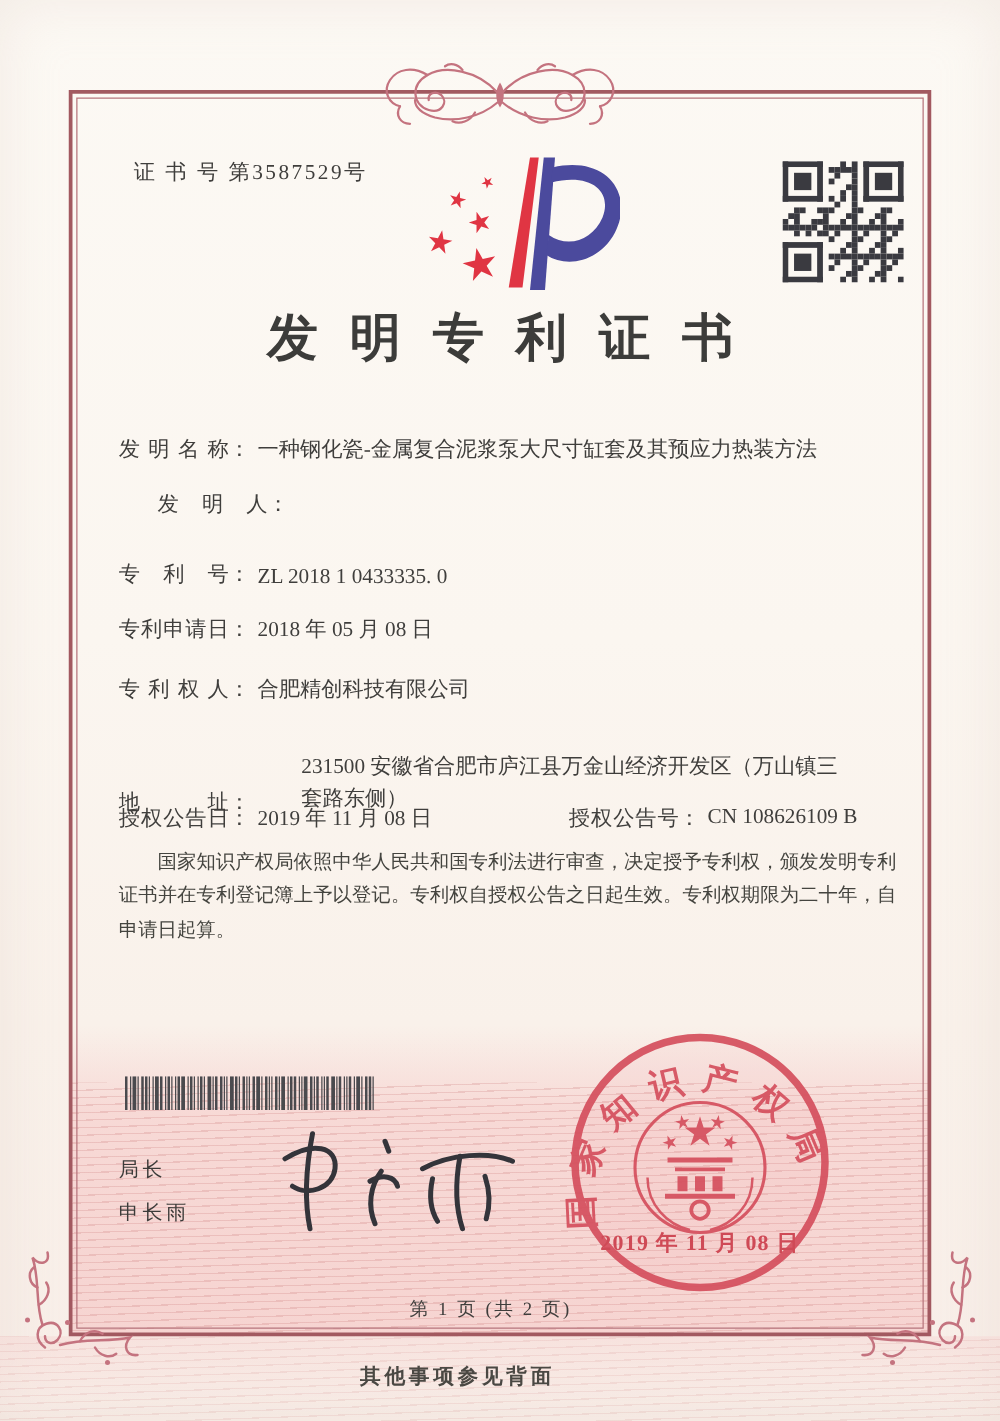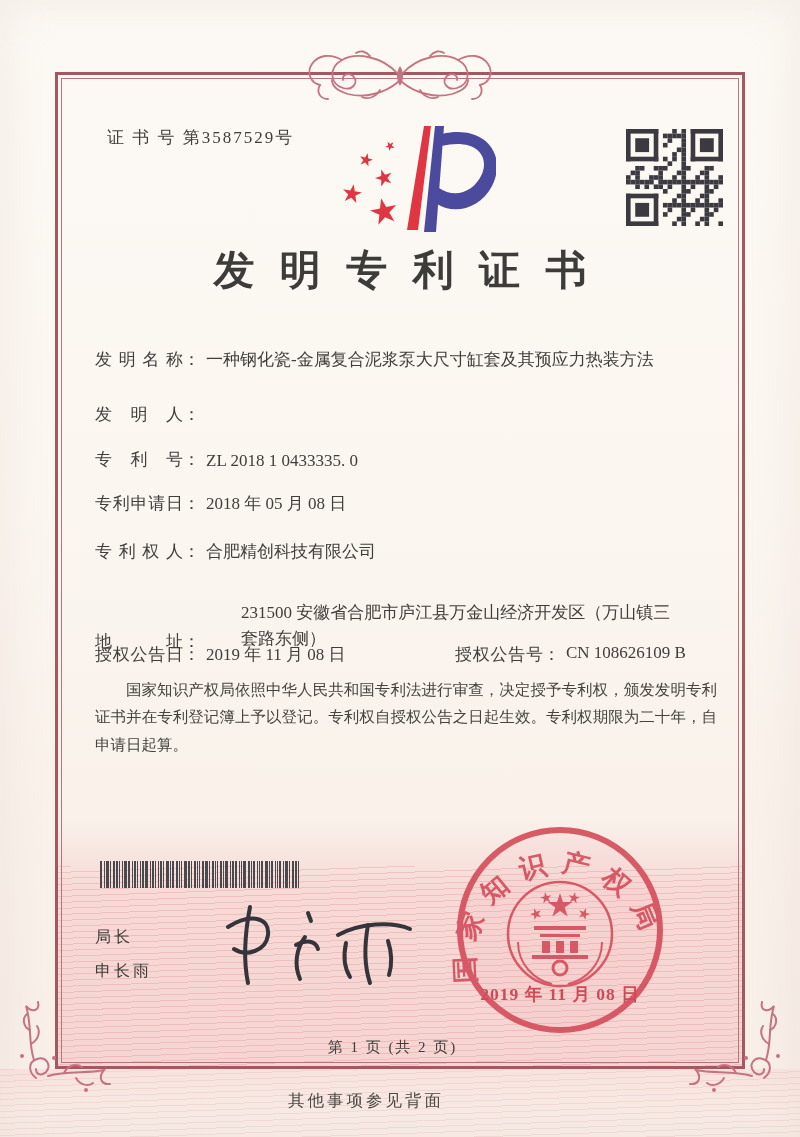--- a/index.html
+++ b/index.html
@@ -38,21 +38,21 @@
   .title-wrap { left:0; top:243px; width:800px; text-align:center; }
   .title-wrap span { font-size:41px; font-weight:bold; color:#3c3c3a;
     letter-spacing:.62em; margin-right:-.62em; }
 
   .rows { left:95px; top:0; width:630px; height:1137px; pointer-events:none; }
   .row { position:absolute; display:flex; align-items:flex-end; font-size:17px; color:#3f3e3c; }
   .row .lab { display:inline-block; width:88px; text-align:justify; text-align-last:justify; flex:none; }
   .row .colon { flex:none; }
   .row .val { margin-left:6px; }
   .row-name       { top:348px; }
-  .row-inventors  { top:403px; }
+  .row-inventors  { top:392px;margin-left:31px; }
   .row-patentno   { top:448px; }
   .row-filing     { top:492px; }
   .row-patentee   { top:540px; }
   .row-address    { top:600px; }
   .row-address .val { max-width:430px; line-height:1.55;margin-left:41px; }
   .row-grant      { top:643px; width:630px; }
   .grant-right { position:absolute; left:360px; top:0; display:flex; }
 
   .paras { left:95px; top:676px; width:622px; font-size:15.5px; line-height:1.76;
     color:#44443f; text-align:justify; }
@@ -61,21 +61,21 @@
   .barcode { left:100px; top:861px; width:205px; height:27px; }
 
   .director { left:95px; top:920px; font-size:16px; color:#3c3b39; letter-spacing:3px; line-height:2.1; }
   .signature { left:212px; top:893px; width:215px; height:100px; }
 
   .seal { left:452px; top:822px; width:216px; height:216px; opacity:.93; }
   .seal-date { left:470px; top:982px; width:180px; text-align:center;
     font-size:17.5px; font-weight:bold; color:#cf4a56; letter-spacing:1px; }
 
   .page-num { left:0; top:1038px; width:785px; text-align:center; font-size:15px; color:#3f3e3c; letter-spacing:2px; }
-  .footer-note { left:0; top:1090px; width:732px; text-align:center; font-size:16.5px; color:#4a4843; letter-spacing:3px; }
+  .footer-note { left:0; top:1090px; width:732px; text-align:center; font-size:16.5px; color:#4a4843; letter-spacing:3px;font-weight:bold; }
 </style>
 </head>
 <body>
 
 <div class="page">
 
   <div class="pink-band">
       <div class="waves"></div>
     </div>
   <div class="pink-band-lower">

